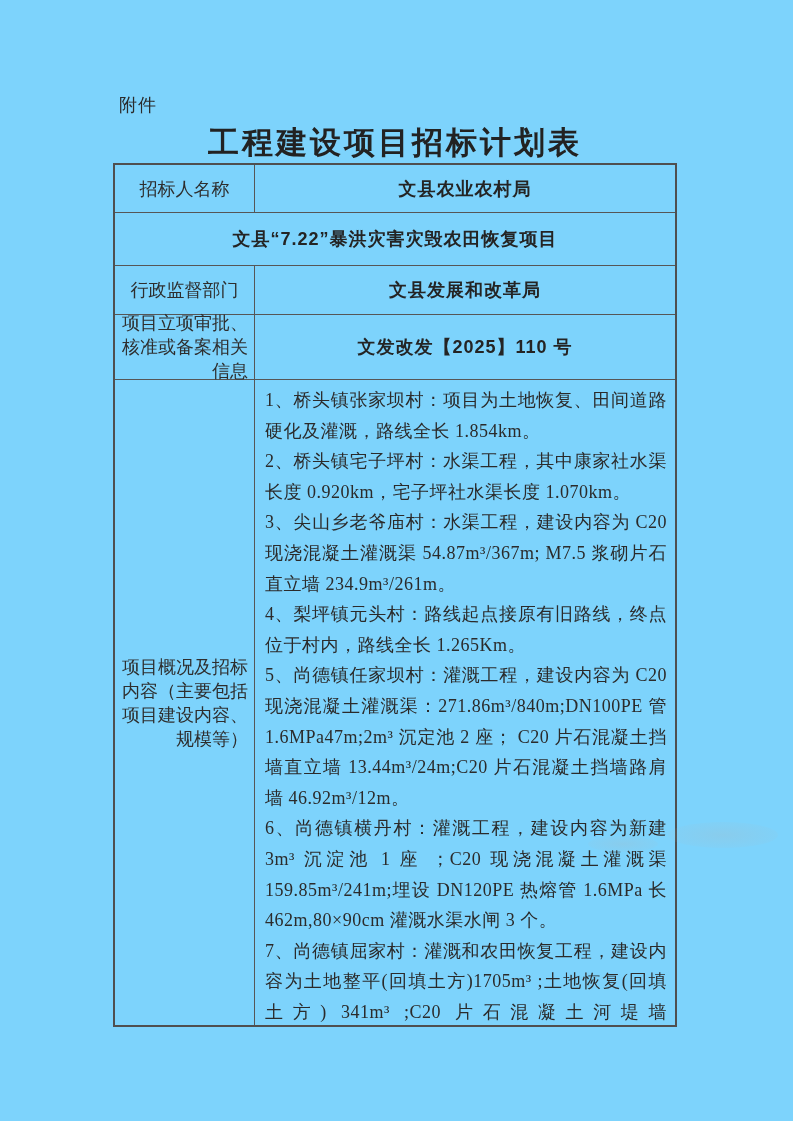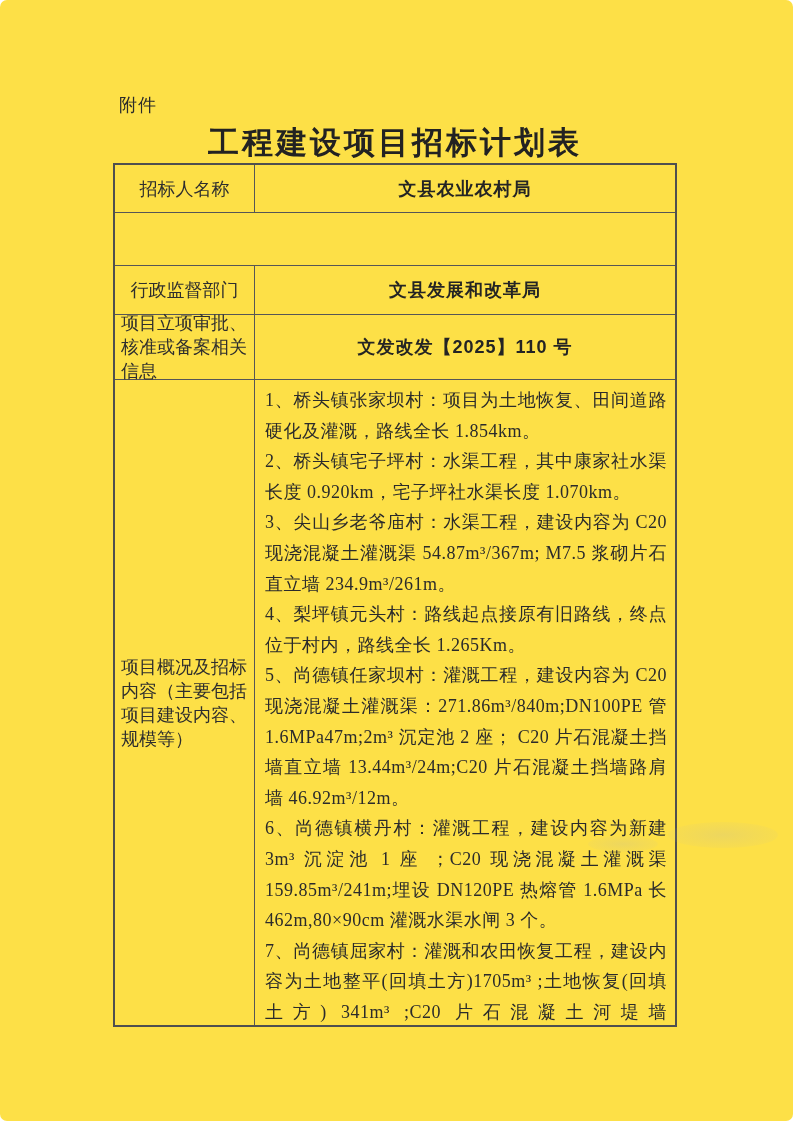--- a/index.html
+++ b/index.html
@@ -4,25 +4,24 @@
 <style>
   html, body {
     margin: 0;
     padding: 0;
     background: #ffffff;
   }
   .page {
     position: relative;
     width: 793px;
     height: 1121px;
-    background: #fde047;
+    background: #7dd3fc;
     overflow: hidden;
     font-family: "Liberation Serif", serif;
     color: #2b2b2b;
-    border-radius: 7px;
   }
   .attachment-label {
     position: absolute;
     left: 119px;
     top: 93px;
     font-size: 18px;
     letter-spacing: 1px;
   }
   .doc-title {
     position: absolute;
@@ -52,21 +51,21 @@
   .t-row:last-child {
     border-bottom: none;
   }
   .t-label {
     width: 140px;
     flex: 0 0 140px;
     border-right: 1px solid #565656;
     display: flex;
     align-items: center;
     justify-content: center;
-    text-align: left;
+    text-align: right;
     font-size: 18px;
     line-height: 24px;
     padding: 4px 6px;
     box-sizing: border-box;
     color: #2e2e2e;
   }
   .t-value {
     flex: 1;
     display: flex;
     align-items: center;
@@ -120,20 +119,21 @@
   <div class="doc-title">工程建设项目招标计划表</div>
 
   <div class="bid-table">
 
     <div class="t-row row-1">
       <div class="t-label">招标人名称</div>
       <div class="t-value">文县农业农村局</div>
     </div>
 
     <div class="t-row row-2">
+      <div class="t-value">文县“7.22”暴洪灾害灾毁农田恢复项目</div>
     </div>
 
     <div class="t-row row-3">
       <div class="t-label">行政监督部门</div>
       <div class="t-value">文县发展和改革局</div>
     </div>
 
     <div class="t-row row-4">
       <div class="t-label">项目立项审批、核准或备案相关信息</div>
       <div class="t-value">文发改发【2025】110 号</div>

